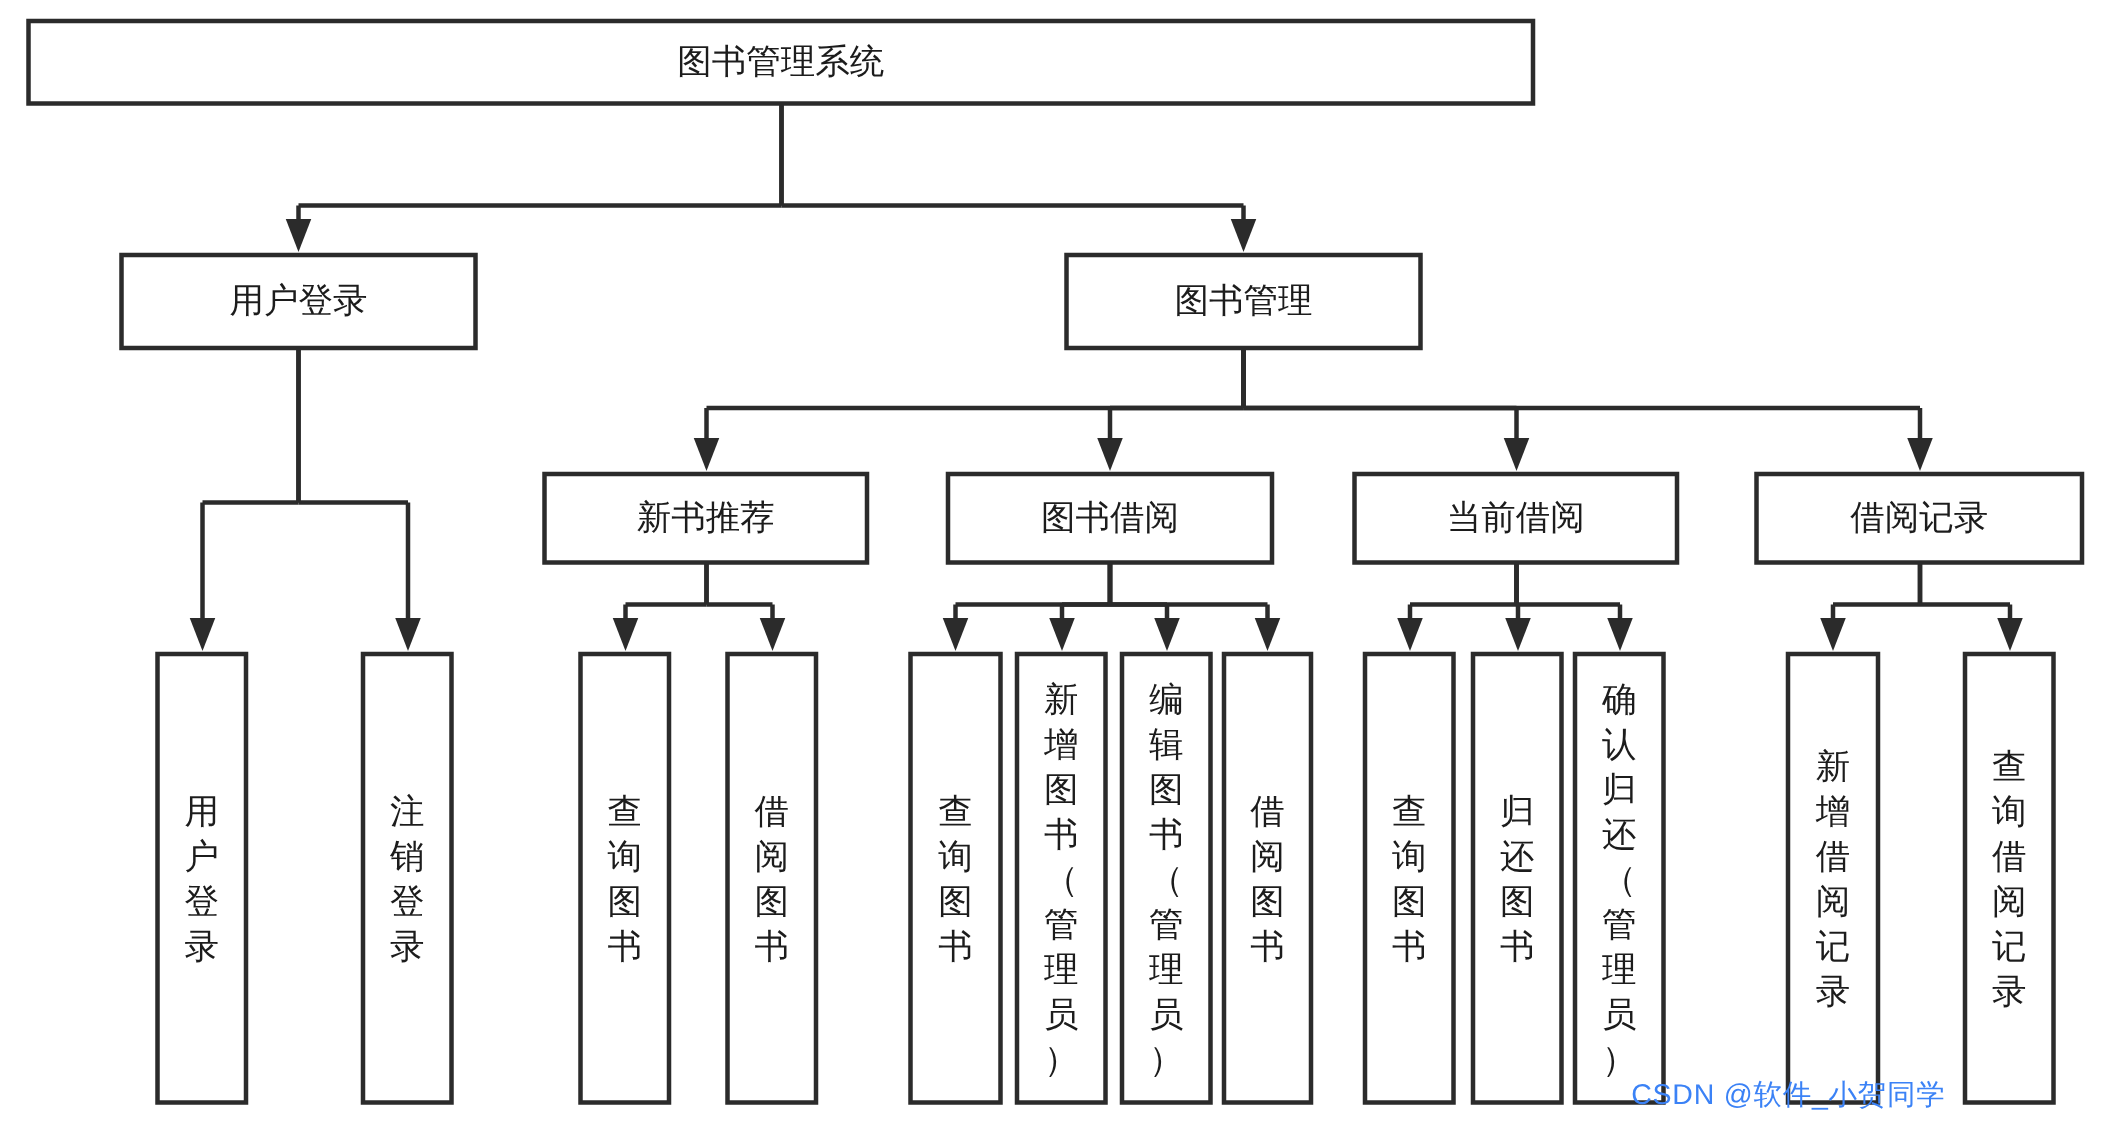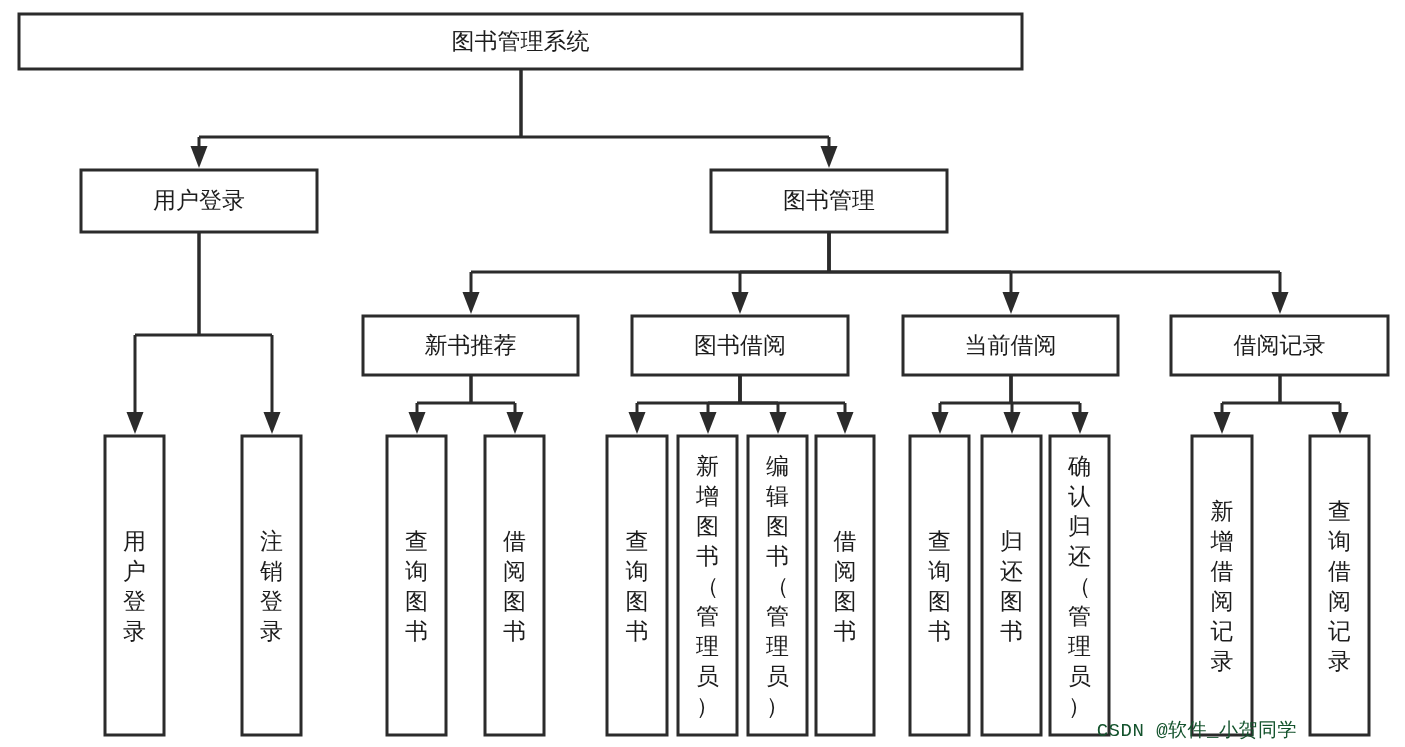--- a/index.html
+++ b/index.html
@@ -51,23 +51,23 @@
   .node-label-v {
     font-family: "Liberation Sans", "DejaVu Sans", sans-serif;
     font-size: 23px;
     fill: #1c1c1c;
     text-anchor: middle;
   }
   .watermark-text {
     position: absolute;
     right: 8px;
     bottom: 4px;
-    font-family: Liberation Mono, monospace;
+    font-family: Liberation Sans, sans-serif;
     font-size: 19px;
-    color: #14532d;
+    color: #3b82f6;
     white-space: nowrap;
     letter-spacing: 0.5px;
     text-align: right;
   }
 </style>
 </head>
 <body>
 
 <div id="diagram-root">
   <svg class="diagram-canvas" viewBox="0 0 1405 747">

